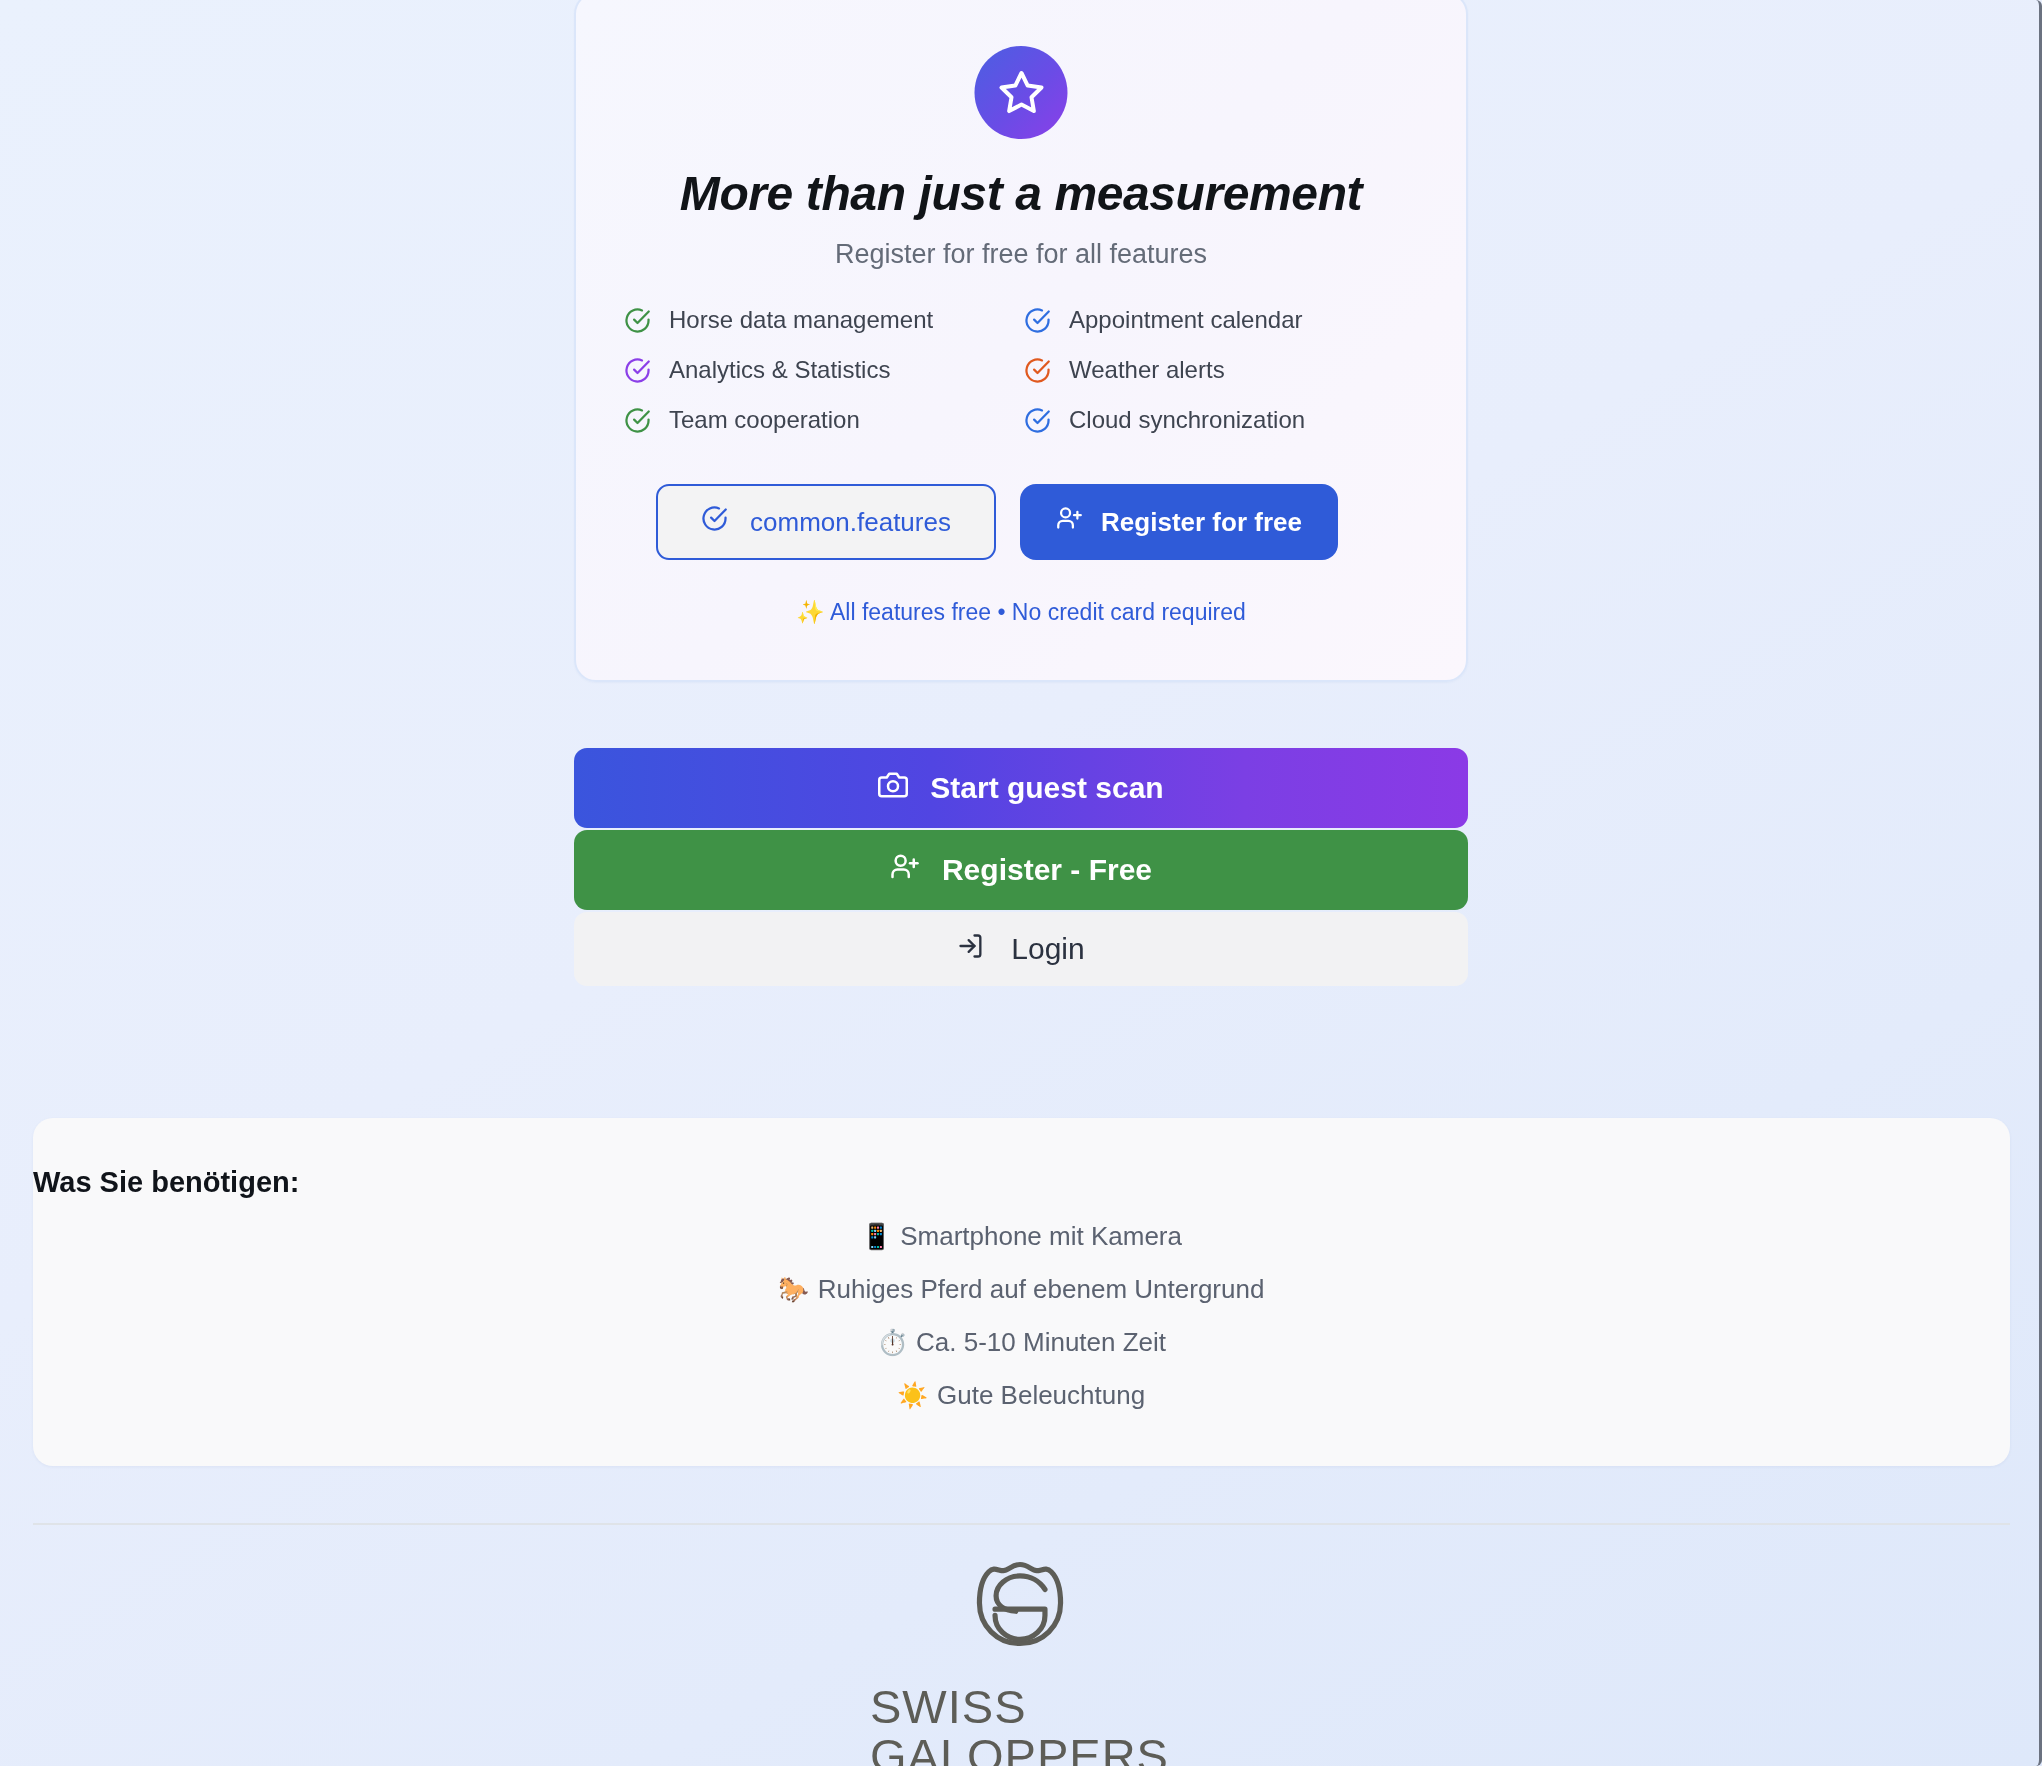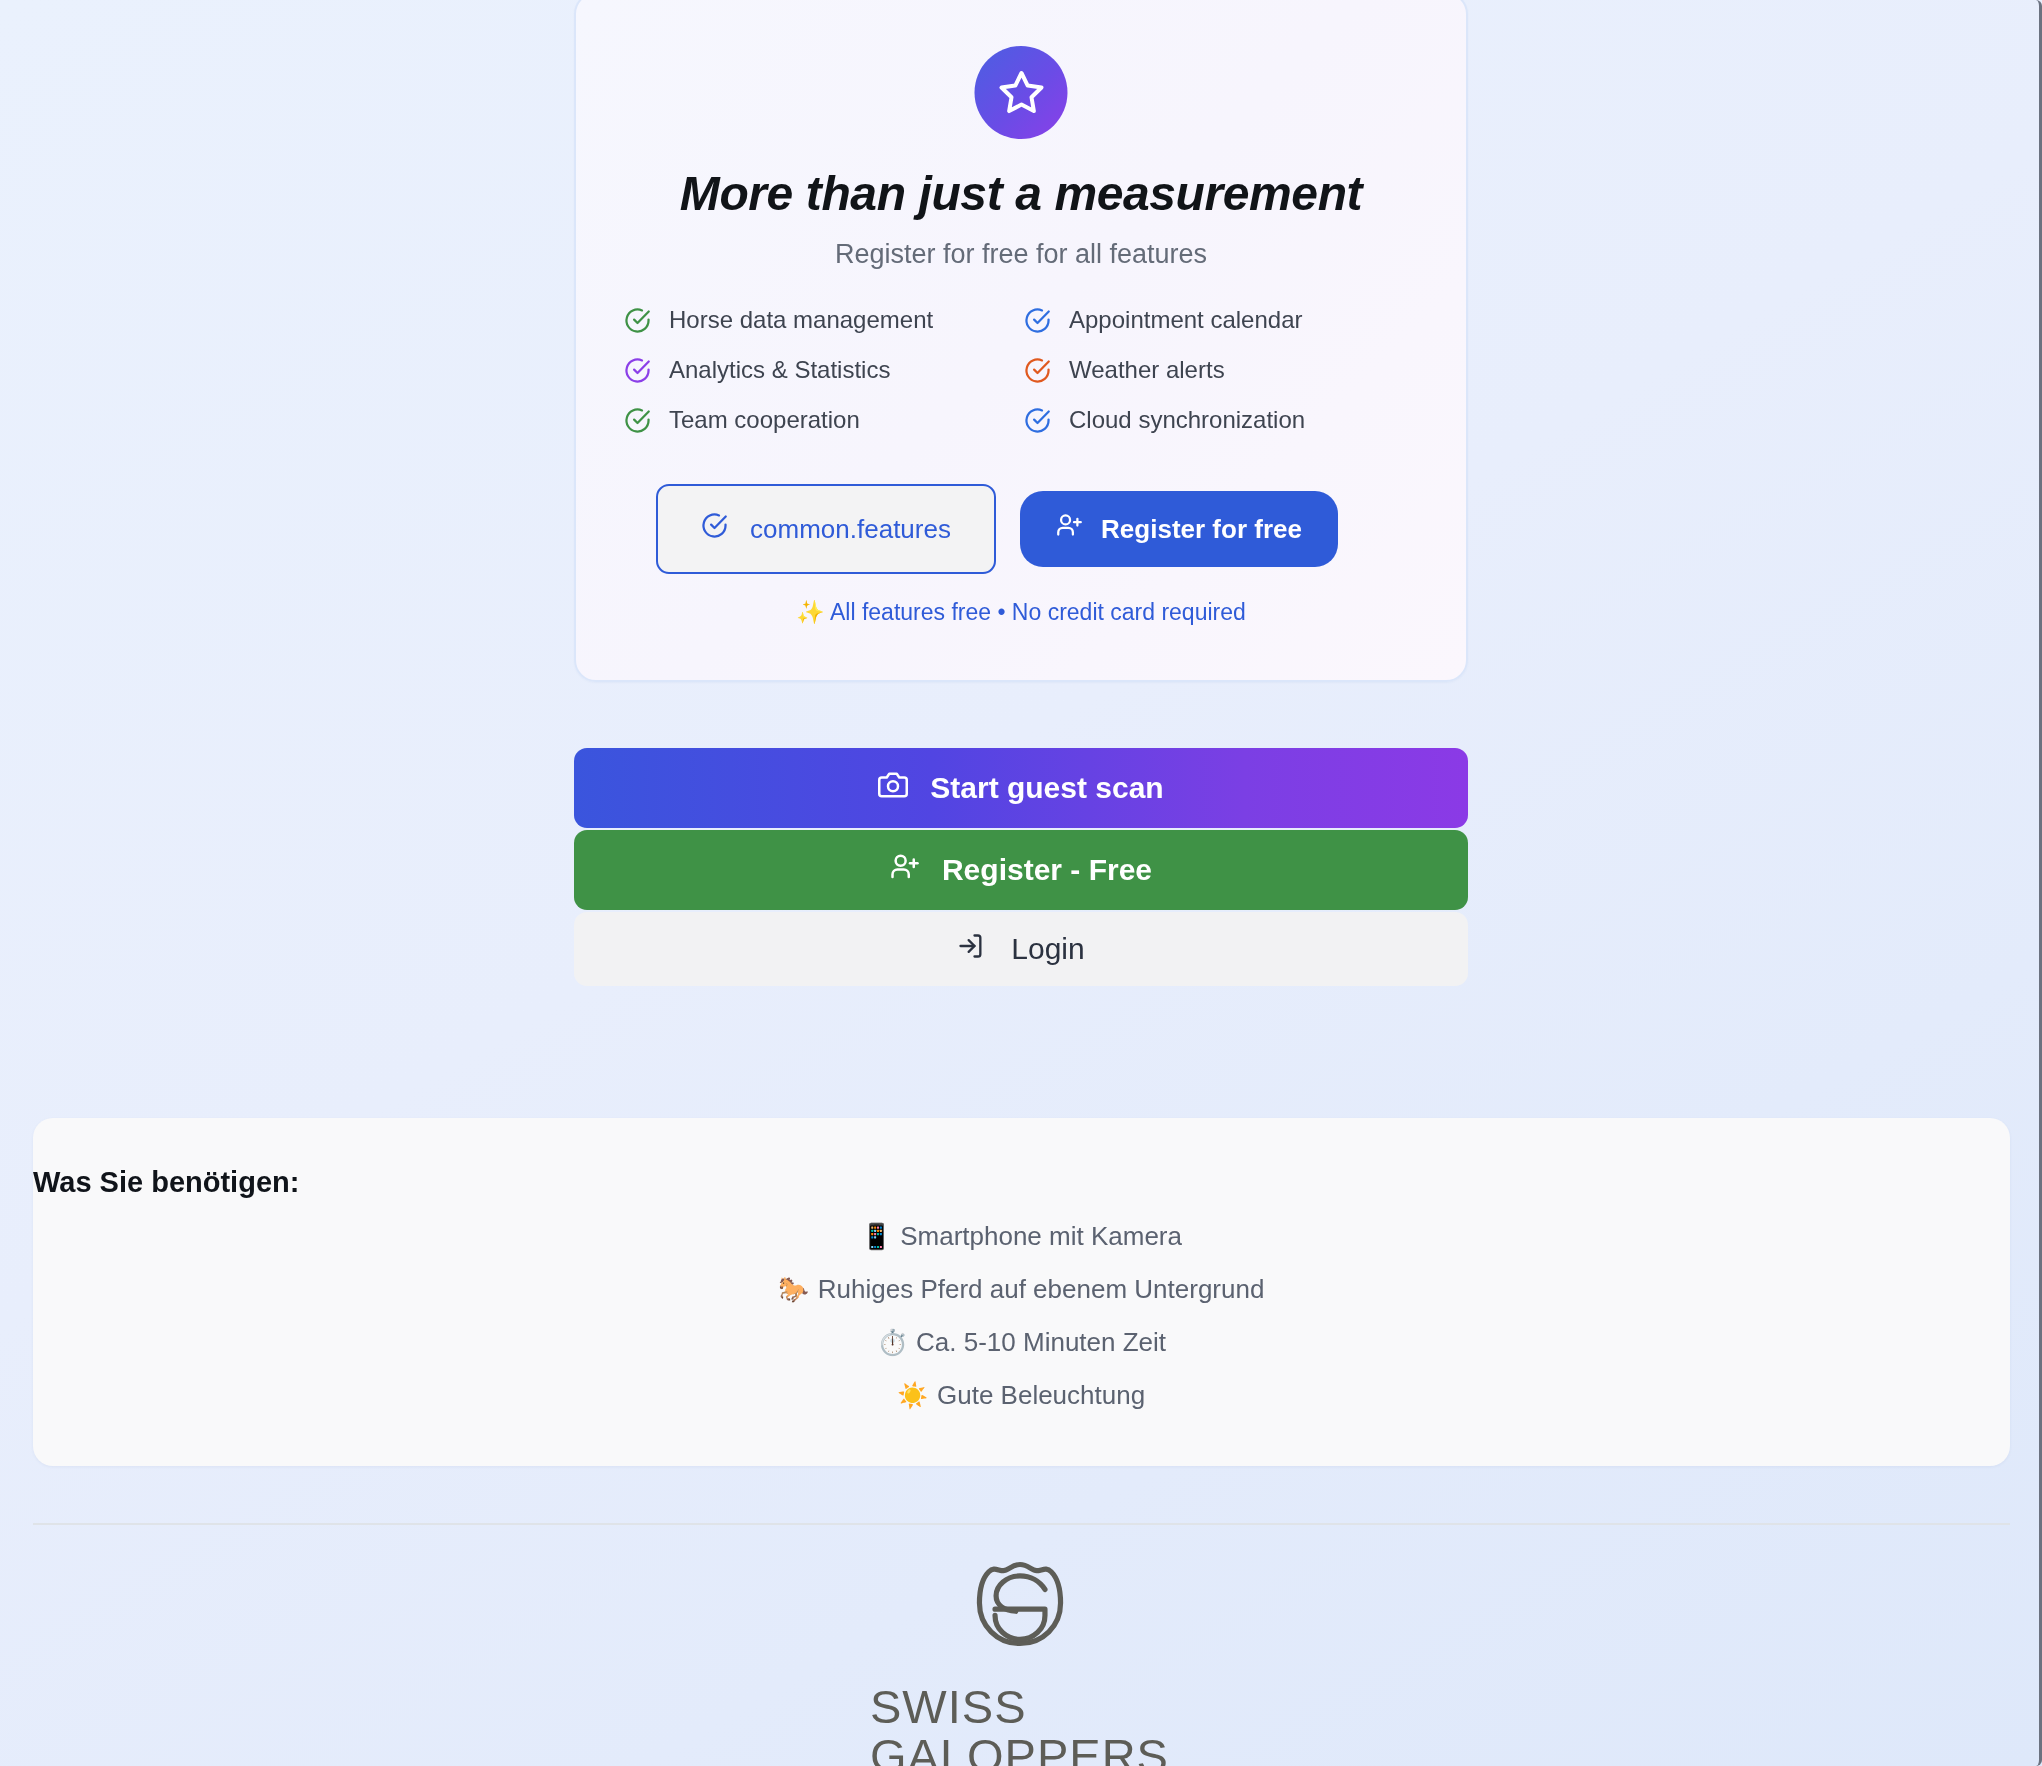--- a/index.html
+++ b/index.html
@@ -58,32 +58,32 @@
   .feat-item { display: flex; align-items: flex-end; gap: 18px; }
   .feat-label { font-size: 24px; color: #3e4450; white-space: nowrap; }
   .check-ic { flex: 0 0 auto; width: 27px; height: 27px; display:block; }
 
   
   .btn-row {
     position: absolute; left: 80px; top: 490px;
     display: flex; gap: 24px; align-items: center;
   }
   .btn-ghost {
-    height: 90px; min-width: 340px;
+    height: 76px; min-width: 340px;
     background: #f3f3f4;
     border: 2px solid #2f5bd8;
     border-radius: 13px;
     display: flex; align-items: center; justify-content: center; gap: 22px;
     color: #2f5bd8; font-size: 26px; font-weight: 400;
     padding: 0 28px; cursor: pointer;
   }
   .btn-primary {
     height: 76px; min-width: 318px;
     background: #2f5bd8;
-    border: none; border-radius: 23px;
+    border: none; border-radius: 16px;
     display: flex; align-items: center; justify-content: center; gap: 18px;
     color: #ffffff; font-size: 26px; font-weight: 700;
     padding: 0 30px; cursor: pointer;
   }
 
   .promo-foot {
     position: absolute; left: 0; right: 0; top: 605px;
     text-align: center;
     font-size: 23px; color: #2f5bd8;
   }

